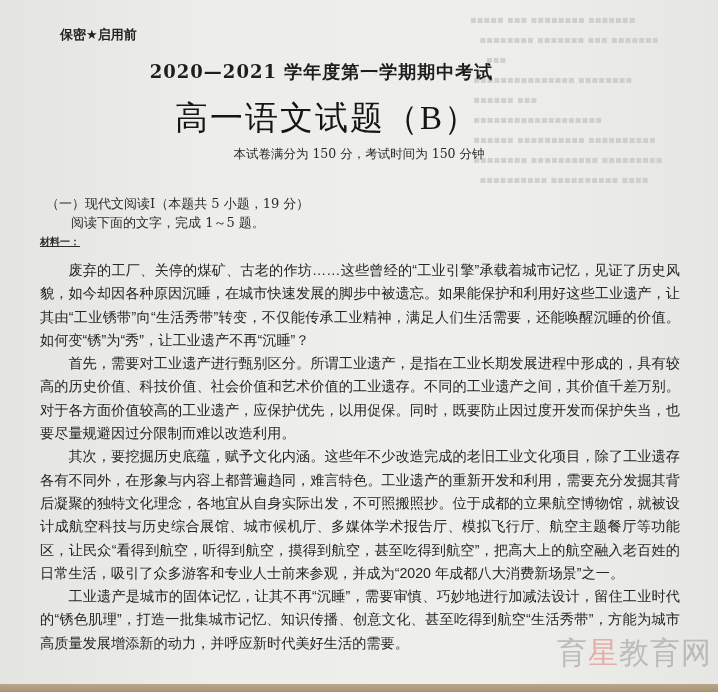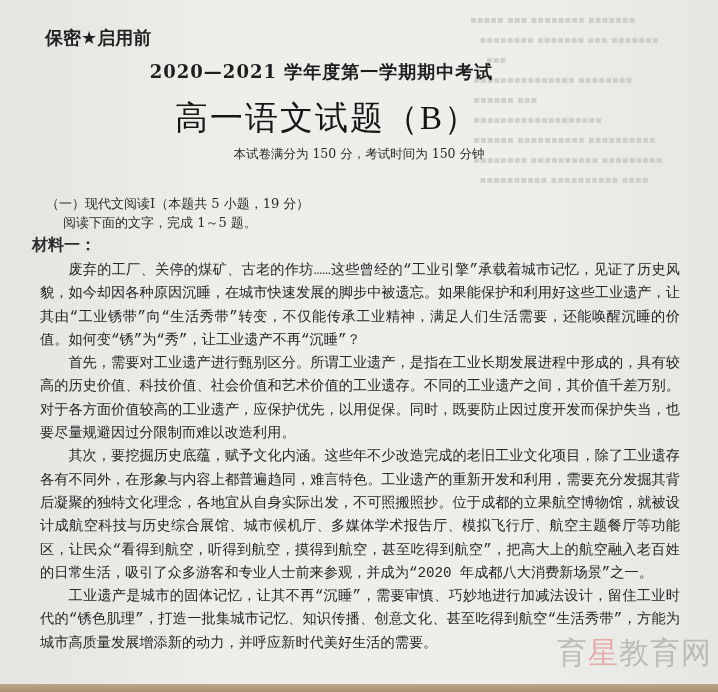--- a/index.html
+++ b/index.html
@@ -17,22 +17,22 @@
     }
     .bottom-edge {
       position: absolute; left: 0; top: 684px; width: 718px; height: 8px;
       background: linear-gradient(180deg, #b9a78c, #a8926f);
     }
     .bleed {
       position: absolute; color: #c9c9c6; font-size: 10px; line-height: 20px;
       font-family: "DejaVu Sans", sans-serif; white-space: pre; opacity: 0.8;
     }
     .confidential {
-      position: absolute; left: 45px; top: 26px;
-      font-family: "DejaVu Sans", sans-serif; font-size: 18px; font-weight: bold; color: #222;
+      position: absolute; left: 60px; top: 26px;
+      font-family: "DejaVu Sans", sans-serif; font-size: 13px; font-weight: bold; color: #222;
     }
     .exam-year {
       position: absolute; left: 0; width: 643px; top: 60px; text-align: center;
       font-size: 18px; font-weight: bold; color: #1e1e1e; letter-spacing: 1px;
     }
     .exam-title {
       position: absolute; left: 0; width: 654px; top: 96px; text-align: center;
       font-family: Liberation Serif, serif; font-size: 33px; color: #151515; letter-spacing: 2px;
     }
     .exam-note {
@@ -41,29 +41,29 @@
     }
     .section-heading {
       position: absolute; left: 42px; top: 172px;
       font-family: "DejaVu Sans", sans-serif; font-size: 13.5px; font-weight: bold; color: #222;
     }
     .subsection-heading {
       position: absolute; left: 46px; top: 195px;
       font-size: 13px; color: #2b2b2b;
     }
     .instruction {
-      position: absolute; left: 63px; top: 214px; font-size: 13px; color: #2b2b2b;
+      position: absolute; left: 71px; top: 214px; font-size: 13px; color: #2b2b2b;
     }
     .material-label {
-      position: absolute; left: 32px; top: 235px; font-size: 16px; font-weight: bold; color: #2b2b2b;
+      position: absolute; left: 40px; top: 235px; font-size: 10px; font-weight: bold; color: #2b2b2b; text-decoration: underline;
     }
     .body-text {
       position: absolute; left: 40px; top: 259px; width: 640px;
       font-size: 14.2px; line-height: 23.3px; color: #262626;
-      font-family: Liberation Mono, monospace;
+      font-family: Liberation Sans, sans-serif;
     }
     .para { text-indent: 2em; margin: 0; text-align: justify; text-align-last: left; }
     .watermark {
       position: absolute; right: 6px; top: 640px;
       font-family: "DejaVu Sans", sans-serif; font-weight: normal; font-size: 30px; color: rgba(150,150,150,0.55);
       letter-spacing: 1px; line-height: 26px; text-align: right;
     }
     .watermark .accent { color: rgba(226,120,120,0.55); }
     .watermark .domain { font-size: 26px; display: block; margin-top: 31px; }
   </style>

